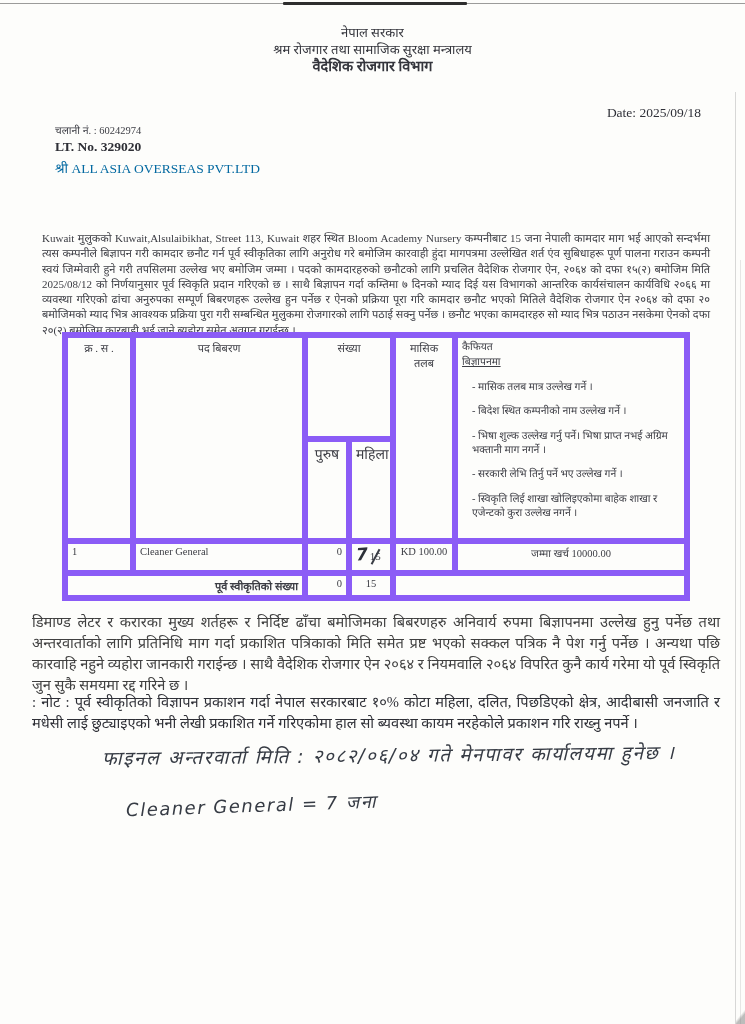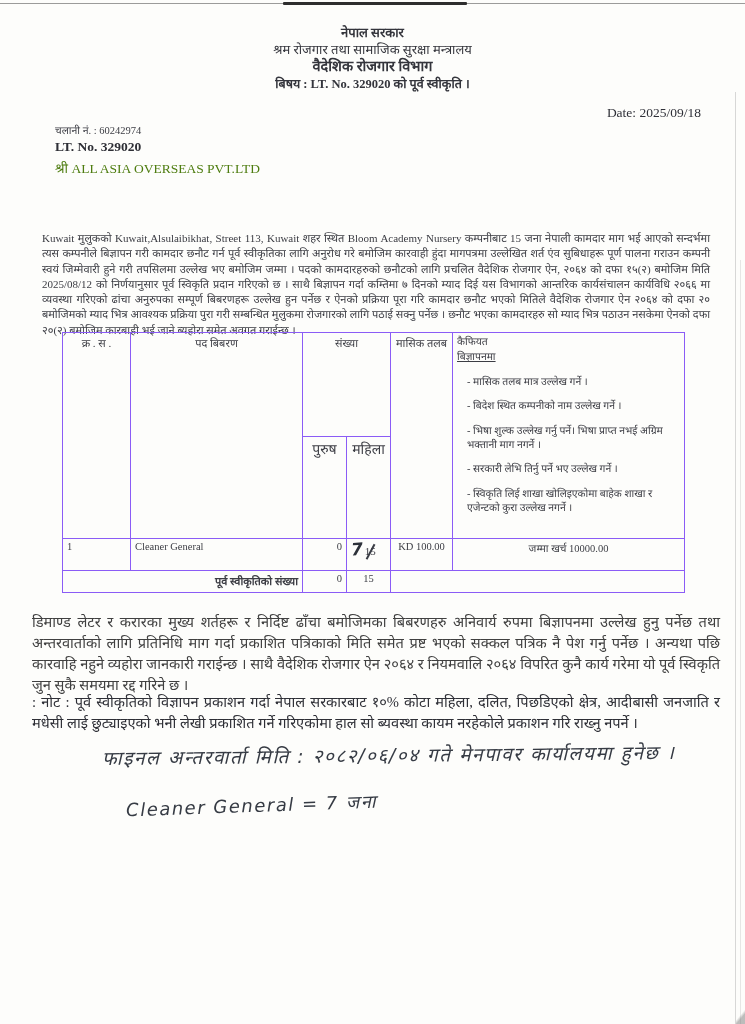--- a/index.html
+++ b/index.html
@@ -12,43 +12,43 @@
   
   .scan-topline { position:absolute; top:3px; left:0; width:745px; height:1px; background:rgba(75,75,75,.55); }
   .scan-topline-dark { position:absolute; top:2px; left:283px; width:184px; height:3px; background:#2e2e2e; border-radius:1px; }
   .scan-edge-a { position:absolute; top:92px; right:9px; width:1px; height:932px; background:rgba(130,130,130,.30); }
   .scan-edge-b { position:absolute; top:260px; right:4px; width:1px; height:764px; background:rgba(150,150,150,.22); }
   .scan-corner { position:absolute; bottom:0; right:0; width:9px; height:16px;
     background:linear-gradient(130deg, transparent 45%, rgba(110,110,110,.45) 62%); }
 
   
   .doc-header { position:absolute; top:25px; left:0; width:100%; text-align:center; line-height:16.5px; }
-  .h-govt      { font-size:13px;font-weight:bold; }
+  .h-govt      { font-size:13px; }
   .h-ministry  { font-size:13px; }
   .h-dept      { font-size:14.5px; font-weight:bold; }
   .h-city      { font-size:13px; }
   .h-subject   { font-size:12.5px; font-weight:600; margin-top:1px; }
 
   .date-line { position:absolute; top:105px; right:44px; font-size:13.5px; color:#2f3038; }
   .chalani   { position:absolute; top:123px; left:55px; font-size:10.5px; color:#3c3d44; }
   .lt-no     { position:absolute; top:139px; left:55px; font-size:13.5px; font-weight:bold; color:#2e2f36; }
-  .addressee { position:absolute; top:159px; left:55px; font-size:13.5px; color:#4d7c0f; }
+  .addressee { position:absolute; top:159px; left:55px; font-size:13.5px; color:#0369a1; }
 
   .para1 {
     position:absolute; top:231px; left:42px; width:668px;
     font-size:11px; line-height:15.3px; text-align:justify; color:#3a3b42;
   }
 
   
   table.approval {
     position:absolute; top:332px; left:62px; width:622px;
     border-collapse:collapse; table-layout:fixed;
     font-size:10.5px; color:#3c3d44;
   }
-  table.approval td { border:1px solid #8b5cf6; padding:2px 4px; vertical-align:top; overflow:hidden; }
+  table.approval td { border:6px solid #8b5cf6; padding:2px 4px; vertical-align:top; overflow:hidden; }
   tr.r-head1 { height:104px; }
   tr.r-head2 { height:102px; }
   tr.r-data  { height:32px; }
   tr.r-foot  { height:22px; }
   .th { text-align:center; font-size:11px; padding-top:5px; }
   td.th-mf { vertical-align:middle; text-align:center; font-size:14px; }
   td.remarks-cell { padding:5px 8px 4px 8px; font-size:10.4px; line-height:14.4px; }
   .remarks-title { margin-bottom:1px; }
   .remarks-subtitle { text-decoration:underline; }
   .pt { margin:10px; }
@@ -97,21 +97,20 @@
   <div class="scan-topline"></div>
   <div class="scan-topline-dark"></div>
   <div class="scan-edge-a"></div>
   <div class="scan-edge-b"></div>
   <div class="scan-corner"></div>
 
   <div class="doc-header">
     <div class="h-govt">नेपाल सरकार</div>
     <div class="h-ministry">श्रम रोजगार तथा सामाजिक सुरक्षा मन्त्रालय</div>
     <div class="h-dept">वैदेशिक रोजगार विभाग</div>
-    <div class="h-subject">बिषय : LT. No. 329020 को पूर्व स्वीकृति ।</div>
   </div>
 
   <div class="date-line">Date: 2025/09/18</div>
   <div class="chalani">चलानी नं. : 60242974</div>
   <div class="lt-no">LT. No. 329020</div>
   <div class="addressee">श्री ALL ASIA OVERSEAS PVT.LTD</div>
 
   <div class="para1">Kuwait मुलुकको Kuwait,Alsulaibikhat, Street 113, Kuwait शहर स्थित Bloom Academy Nursery कम्पनीबाट 15 जना नेपाली कामदार माग भई आएको सन्दर्भमा त्यस कम्पनीले बिज्ञापन गरी कामदार छनौट गर्न पूर्व स्वीकृतिका लागि अनुरोध गरे बमोजिम कारवाही हुंदा मागपत्रमा उल्लेखित शर्त एंव सुबिधाहरू पूर्ण पालना गराउन कम्पनी स्वयं जिम्मेवारी हुने गरी तपसिलमा उल्लेख भए बमोजिम जम्मा । पदको कामदारहरुको छनौटको लागि प्रचलित वैदेशिक रोजगार ऐन, २०६४ को दफा १५(२) बमोजिम मिति 2025/08/12 को निर्णयानुसार पूर्व स्विकृति प्रदान गरिएको छ । साथै बिज्ञापन गर्दा कम्तिमा ७ दिनको म्याद दिई यस विभागको आन्तरिक कार्यसंचालन कार्यविधि २०६६ मा व्यवस्था गरिएको ढांचा अनुरुपका सम्पूर्ण बिबरणहरू उल्लेख हुन पर्नेछ र ऐनको प्रक्रिया पूरा गरि कामदार छनौट भएको मितिले वैदेशिक रोजगार ऐन २०६४ को दफा २० बमोजिमको म्याद भित्र आवश्यक प्रक्रिया पुरा गरी सम्बन्धित मुलुकमा रोजगारको लागि पठाई सक्नु पर्नेछ । छनौट भएका कामदारहरु सो म्याद भित्र पठाउन नसकेमा ऐनको दफा २०(२) बमोजिम कारबाही भई जाने ब्यहोरा समेत अवगत गराईन्छ ।</div>
 
   <table class="approval">

